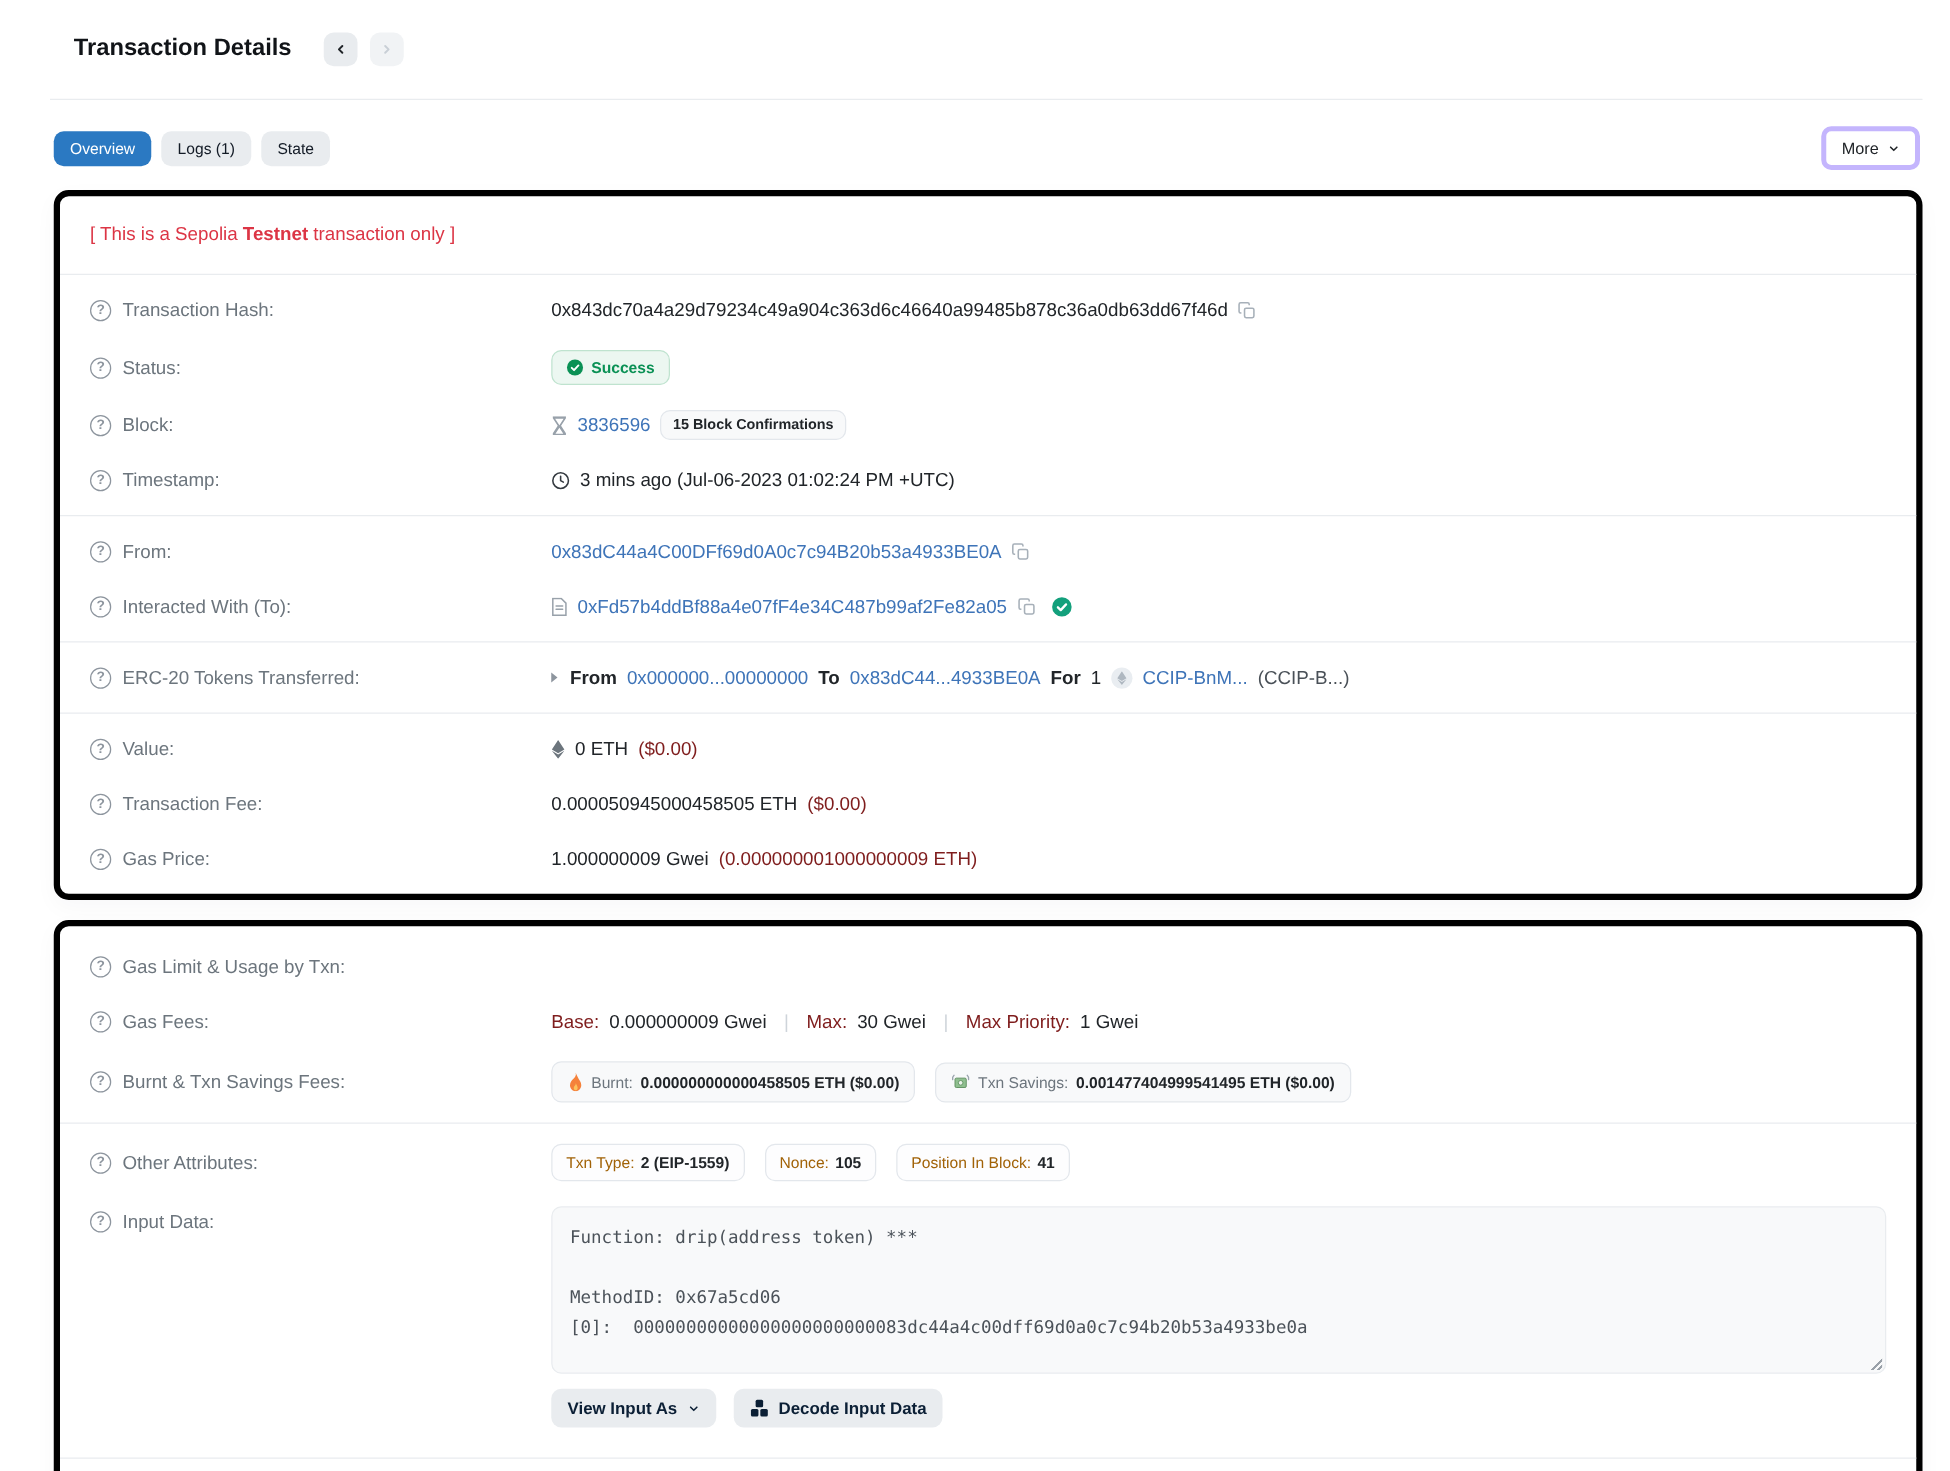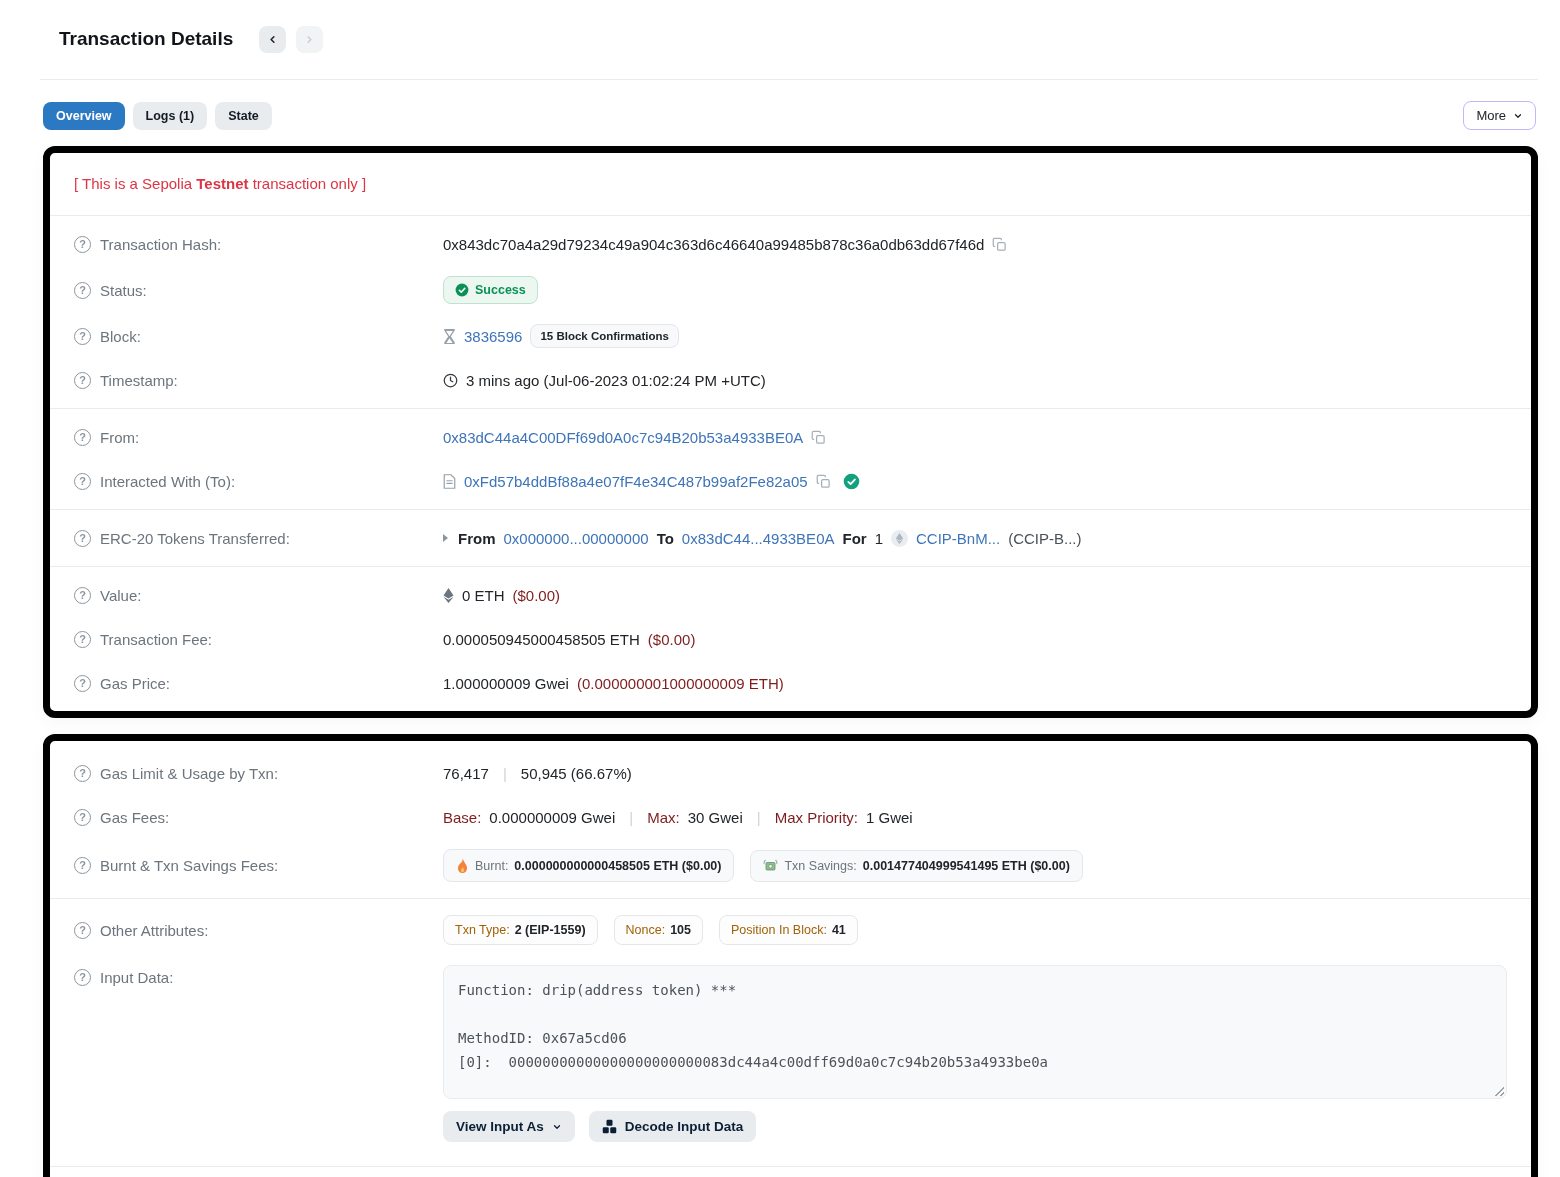--- a/index.html
+++ b/index.html
@@ -20,33 +20,33 @@
     background: #e9ecef; color: #212529; display: flex; align-items: center; justify-content: center;
     cursor: pointer; padding: 0;
   }
   .nav-btn.disabled { background: #f1f3f5; color: #c9cfd6; }
   .header-rule { border: none; border-top: 1px solid #e9ecef; margin: 0 0 0 -3px; }
 
   
   .tab-row { display: flex; align-items: center; margin: 21px 0 16px; }
   .tabs { display: flex; gap: 8px; flex: 1; }
   .tab {
-    border: none; border-radius: 8px; padding: 7px 13px; font-size: 12.5px; font-weight: 700;
+    border: none; border-radius: 8px; padding: 7px 13px; font-size: 12.5px; font-weight: 400;
     background: #e9ecef; color: #131b26; cursor: pointer; font-family: inherit;
   }
   .tab.active { background: #2b79c2; color: #fff; }
   .more-btn {
-    display: flex; align-items: center; gap: 7px; background: #fff; border: 1px solid #c4b5fd;
+    display: flex; align-items: center; gap: 7px; background: #fff; border: 4px solid #c4b5fd;
     border-radius: 8px; padding: 6px 12px; font-size: 13px; color: #212529; cursor: pointer;
     font-family: inherit; margin-right: 2px;
   }
 
   
   .card {
-    border: 7px solid #000000; border-radius: 12px; background: #fff;
+    border: 5px solid #000000; border-radius: 12px; background: #fff;
     padding: 6px 24px; box-shadow: 0 6px 18px rgba(18, 32, 63, 0.03); margin-bottom: 16px;
   }
   .divider { border: none; border-top: 1px solid #e9ecef; margin: 6px -24px; }
   .notice { color: #dc3545; padding: 16px 0 17px; }
   .notice b { font-weight: 700; }
 
   
   .row { display: flex; align-items: center; padding: 10px 0; min-height: 44px; }
   .row.top { align-items: flex-start; }
   .row-label { width: 369px; flex-shrink: 0; display: flex; align-items: center; gap: 9px; color: #6c757d; }
@@ -346,25 +346,20 @@
     </div>
 
   </div>
 
   <div class="card">
 
     <div class="row" style="margin-top:4px">
       <div class="row-label">
         <span class="q-icon">?</span>
         <span>Gas Limit &amp; Usage by Txn:</span>
-      </div>
-      <div class="row-value">
-        <span>76,417</span>
-        <span class="pipe"></span>
-        <span>50,945 (66.67%)</span>
       </div>
     </div>
 
     <div class="row">
       <div class="row-label">
         <span class="q-icon">?</span>
         <span>Gas Fees:</span>
       </div>
       <div class="row-value">
         <span class="muted">Base:</span>

